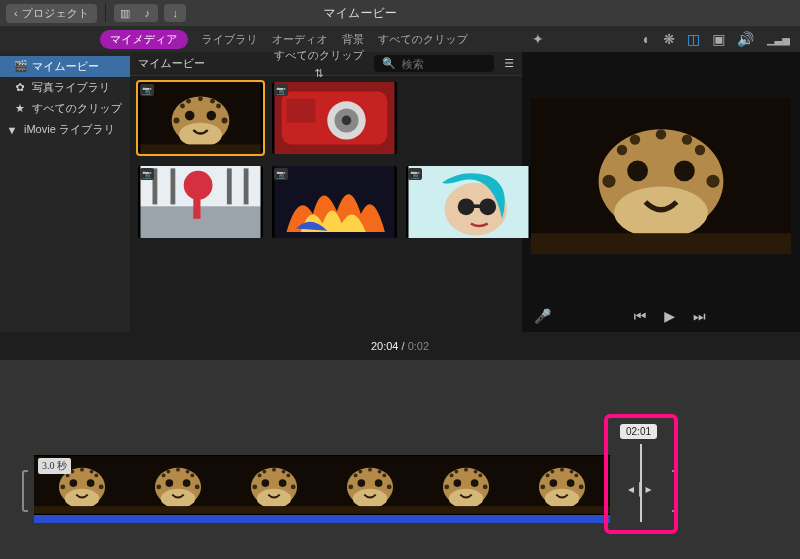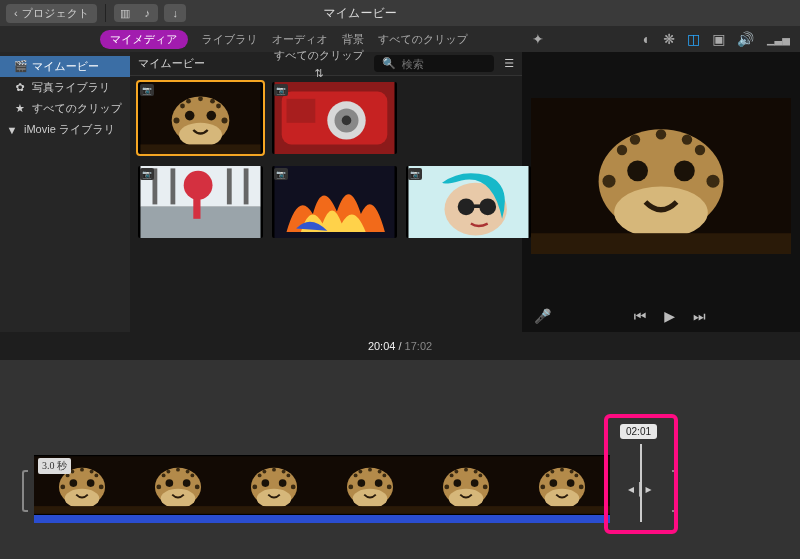--- a/index.html
+++ b/index.html
@@ -262,21 +262,21 @@
         <span>⏭</span>
       </div>
       <div class="spacer"></div>
     </div>
   </div>
 </div>
 
 <div class="timecode">
   <span>20:04</span>
   <span> / </span>
-  <span>17:02</span>
+  <span>0:02</span>
 </div>
 
 <div class="timeline-area">
   <div class="bracket-l"></div>
   <div class="clip-dur">3.0 秒</div>
   <div class="clipstrip">
     <div class="frame"><svg>
           <use href="#leopard"></use>
         </svg></div>
     <div class="frame"><svg>

